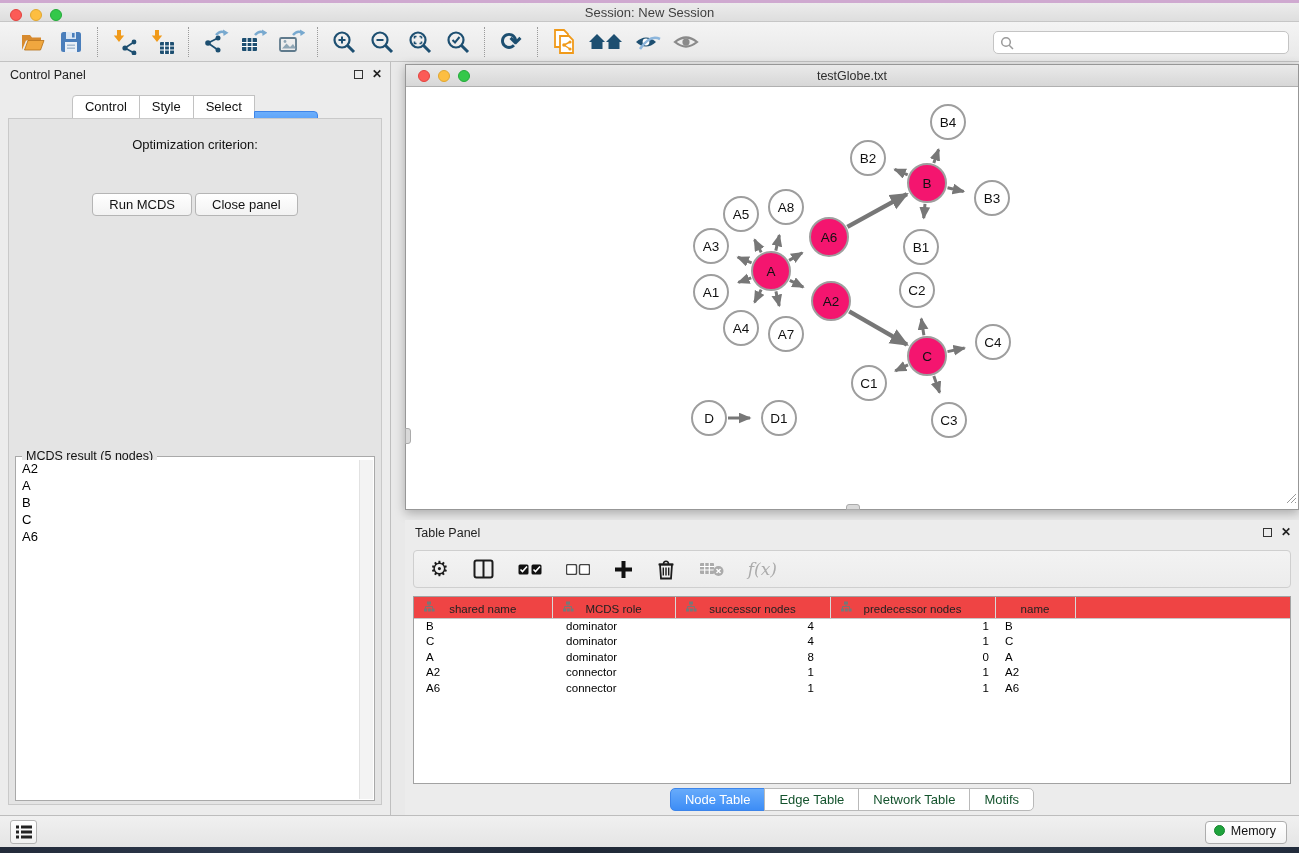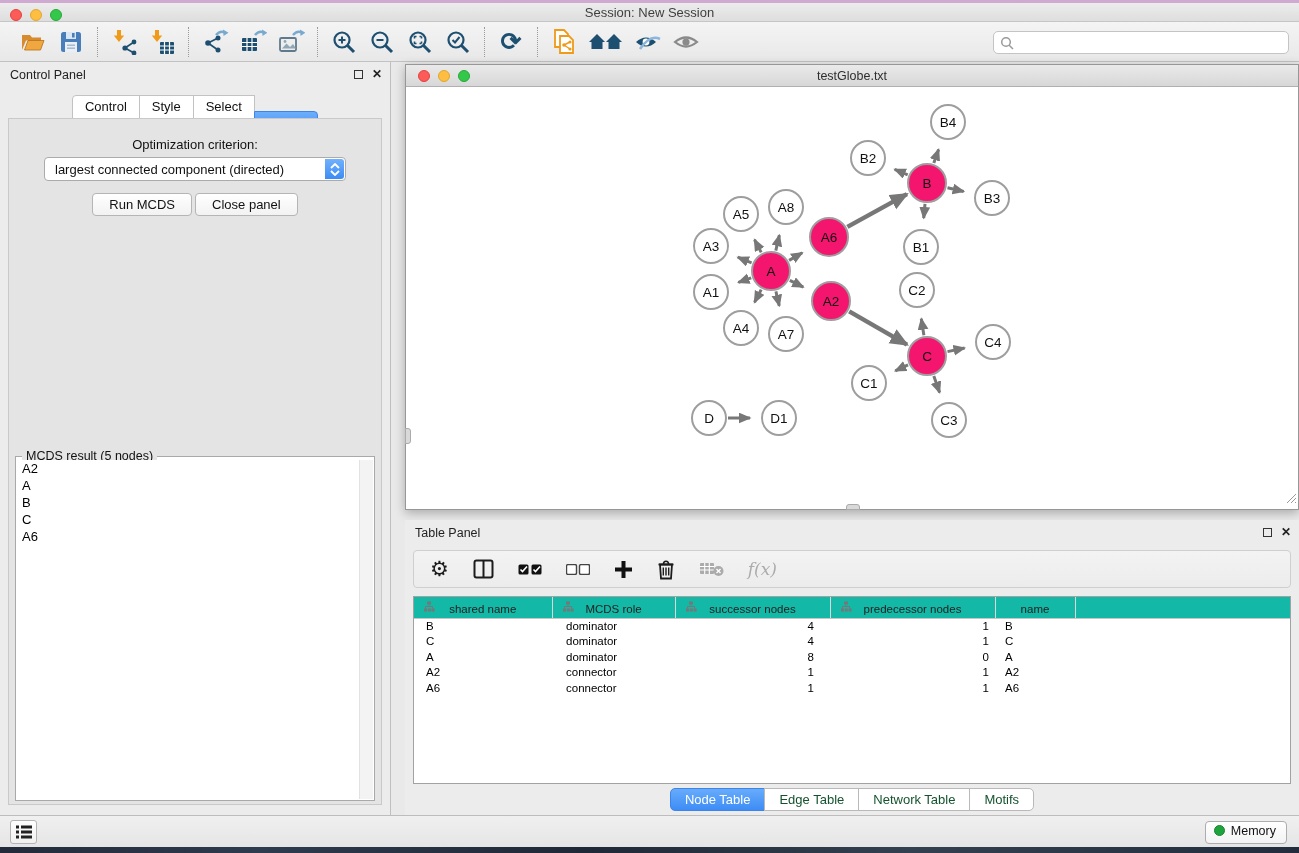--- a/index.html
+++ b/index.html
@@ -84,21 +84,21 @@
   
   .table-panel { position:absolute; left:405px; top:520px; width:894px; height:295px; background:#ECECEC; }
   .tp-toolbar { position:absolute; left:8px; right:8px; top:30px; height:38px;
     background:linear-gradient(#F3F3F3,#ECECEC); border:1px solid #CFCFCF; border-radius:4px;
     display:flex; align-items:center; padding-left:16px; gap:24px; }
   .tp-icon { display:flex; align-items:center; justify-content:center; height:30px; }
   .gear-glyph { font-size:21px; color:#1c1c1c; line-height:1; font-family:"DejaVu Sans",sans-serif; }
   .fx-label { font-size:17px; color:#ABABAB; font-style:italic; font-family:"DejaVu Serif",serif; }
   .tp-table-wrap { position:absolute; left:8px; right:8px; top:76px; height:188px; background:#fff; border:1px solid #A2A2A2; overflow:hidden; }
   table.node-table { border-collapse:collapse; width:100%; table-layout:fixed; }
-  table.node-table th { height:21px; background:#14b8a6; border-bottom:1px solid #C7C7C7; font-weight:normal;
+  table.node-table th { height:21px; background:#ef4444; border-bottom:1px solid #C7C7C7; font-weight:normal;
     font-size:11.5px; color:#222; position:relative; }
   table.node-table th + th { border-left:1px solid #D8D8D8; }
   th .hicon { position:absolute; left:9px; top:4px; }
   th .hlabel { display:block; text-align:center; padding:3px 4px 0 4px; }
   table.node-table td { font-size:11.5px; height:15.5px; color:#000; white-space:nowrap; overflow:hidden; }
   td.al { text-align:left; padding-left:12px; }
   td.al2 { text-align:left; padding-left:14px; }
   td.ar { text-align:right; padding-right:16px; }
   td.ar2 { text-align:right; padding-right:6px; }
   td.al3 { text-align:left; padding-left:10px; }
@@ -280,31 +280,20 @@
       </span>
     </div>
     <div class="cp-tabs" id="cp-tabs">
         <span class="cp-tab">Control</span>
         <span class="cp-tab">Style</span>
         <span class="cp-tab">Select</span>
         <span class="cp-tab active">MCDS</span>
       </div>
     <div class="cp-content">
       <div class="opt-label">Optimization criterion:</div>
-      <div class="dropdown">
-        <span class="dd-text">largest connected component (directed)</span>
-        <span class="dd-stepper">
-          <svg width="10" height="6" viewBox="0 0 10 6">
-              <path d="M1 5 L5 1 L9 5" stroke="#fff" stroke-width="1.8" fill="none"></path>
-            </svg>
-          <svg width="10" height="6" viewBox="0 0 10 6">
-              <path d="M1 1 L5 5 L9 1" stroke="#fff" stroke-width="1.8" fill="none"></path>
-            </svg>
-        </span>
-      </div>
       <div class="btn-row">
         <button class="push-btn">Run MCDS</button>
         <button class="push-btn">Close panel</button>
       </div>
       <div class="result-fieldset">
         <span class="result-legend">MCDS result (5 nodes)</span>
         <div class="result-list" id="result-list">
             <div class="result-item">A2</div>
             <div class="result-item">A</div>
             <div class="result-item">B</div>

